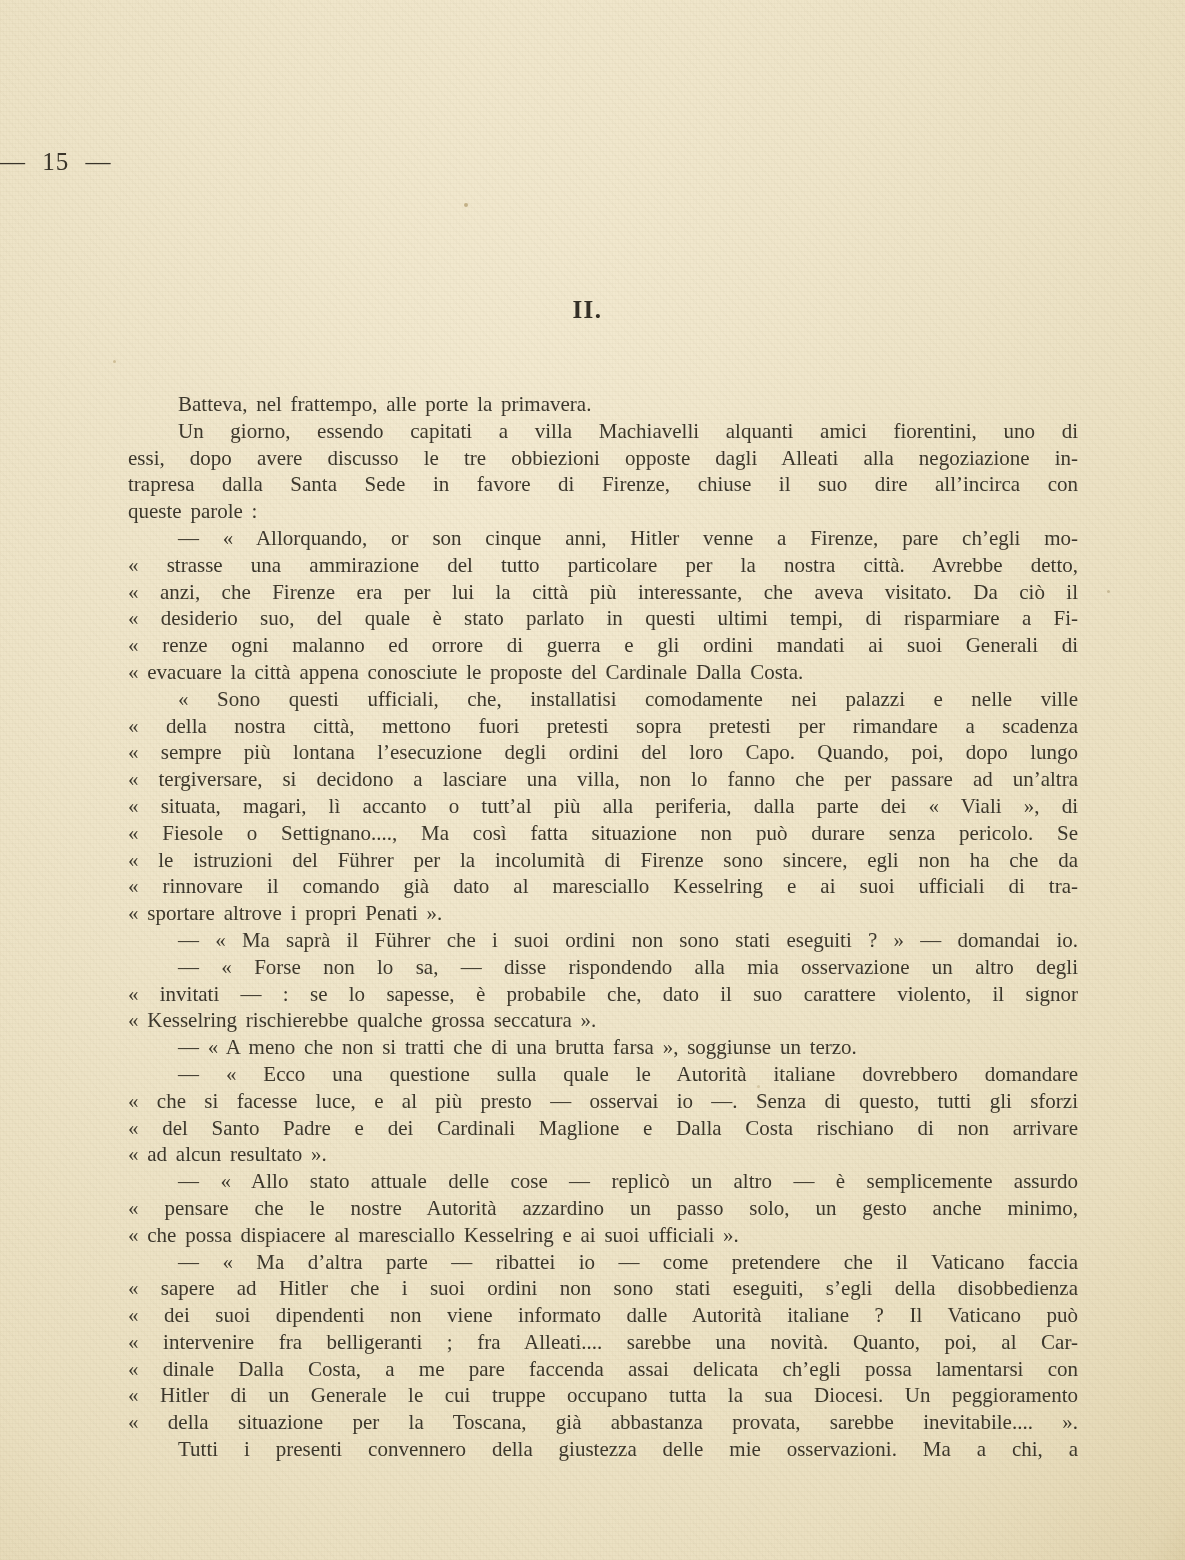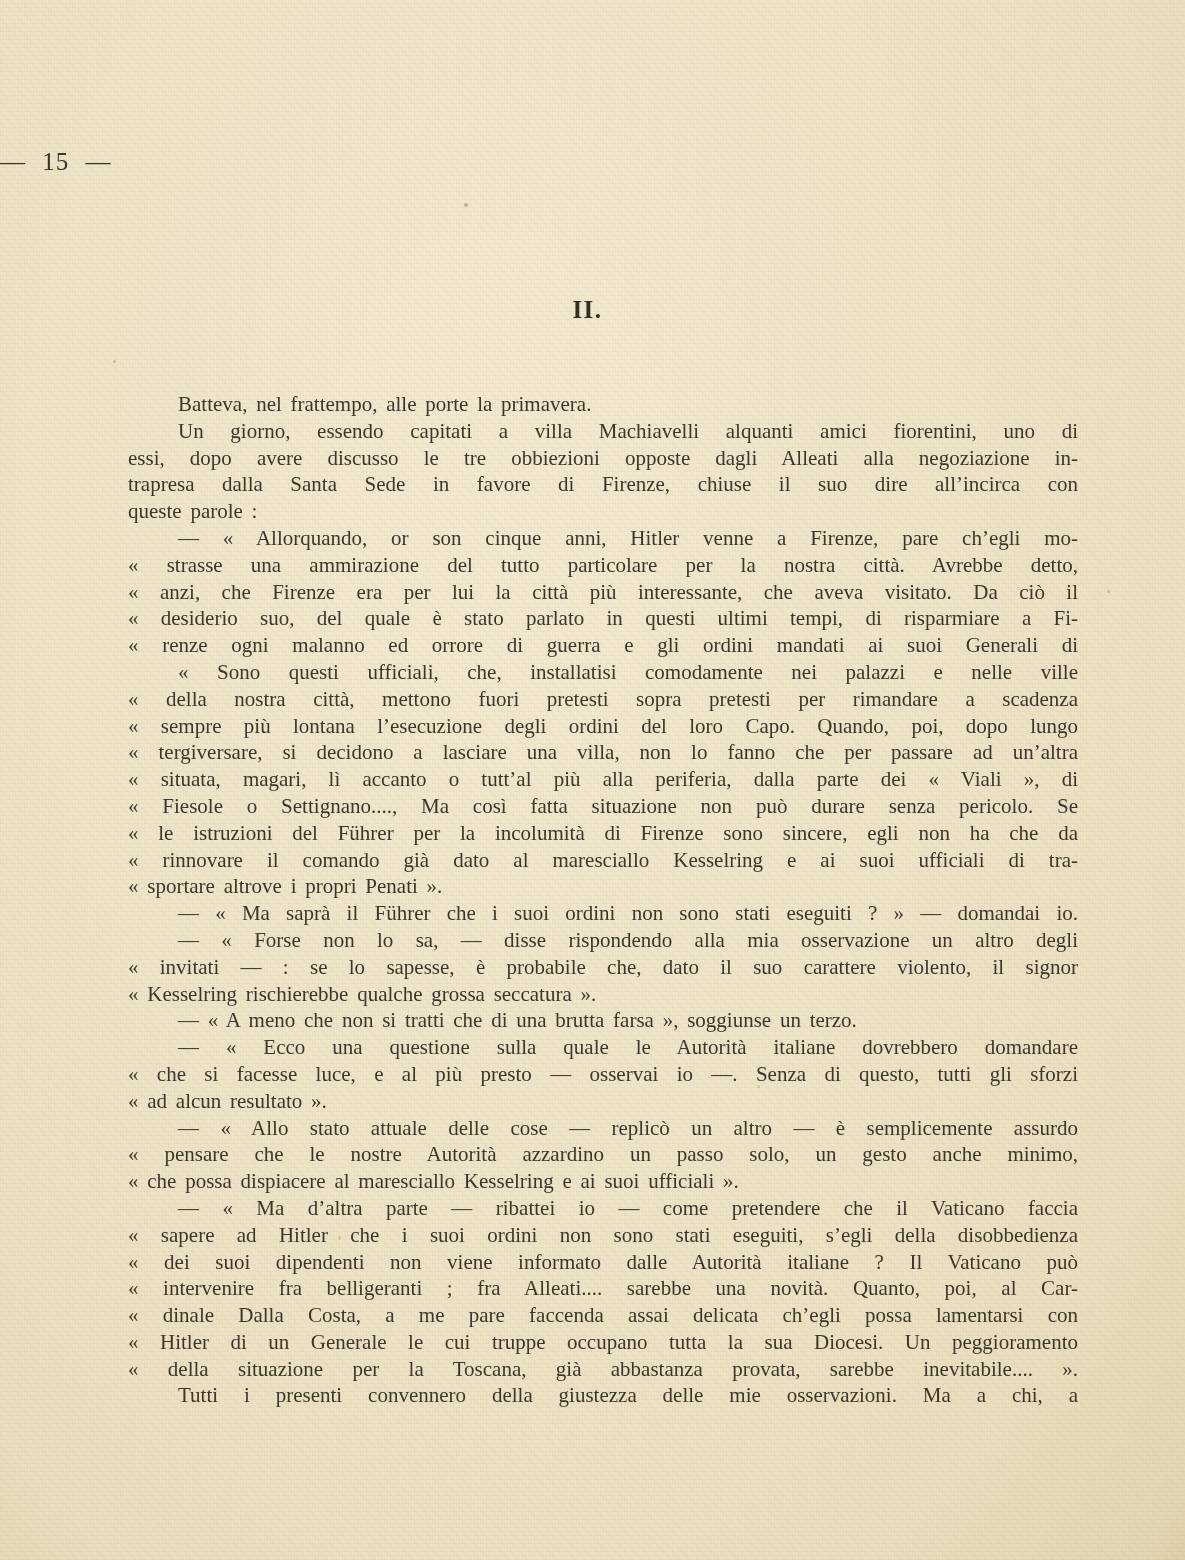--- a/index.html
+++ b/index.html
@@ -93,36 +93,38 @@
       <div class="line indent short">Batteva, nel frattempo, alle porte la primavera.</div>
       <div class="line indent full">Un giorno, essendo capitati a villa Machiavelli alquanti amici fiorentini, uno di</div>
       <div class="line full">essi, dopo avere discusso le tre obbiezioni opposte dagli Alleati alla negoziazione in-</div>
       <div class="line full">trapresa dalla Santa Sede in favore di Firenze, chiuse il suo dire all’incirca con</div>
       <div class="line short">queste parole :</div>
       <div class="line indent full">— « Allorquando, or son cinque anni, Hitler venne a Firenze, pare ch’egli mo-</div>
       <div class="line full">« strasse una ammirazione del tutto particolare per la nostra città. Avrebbe detto,</div>
       <div class="line full">« anzi, che Firenze era per lui la città più interessante, che aveva visitato. Da ciò il</div>
       <div class="line full">« desiderio suo, del quale è stato parlato in questi ultimi tempi, di risparmiare a Fi-</div>
       <div class="line full">« renze ogni malanno ed orrore di guerra e gli ordini mandati ai suoi Generali di</div>
+      <div class="line short">« evacuare la città appena conosciute le proposte del Cardinale Dalla Costa.</div>
       <div class="line indent full">« Sono questi ufficiali, che, installatisi comodamente nei palazzi e nelle ville</div>
       <div class="line full">« della nostra città, mettono fuori pretesti sopra pretesti per rimandare a scadenza</div>
       <div class="line full">« sempre più lontana l’esecuzione degli ordini del loro Capo. Quando, poi, dopo lungo</div>
       <div class="line full">« tergiversare, si decidono a lasciare una villa, non lo fanno che per passare ad un’altra</div>
       <div class="line full">« situata, magari, lì accanto o tutt’al più alla periferia, dalla parte dei « Viali », di</div>
       <div class="line full">« Fiesole o Settignano...., Ma così fatta situazione non può durare senza pericolo. Se</div>
       <div class="line full">« le istruzioni del Führer per la incolumità di Firenze sono sincere, egli non ha che da</div>
       <div class="line full">« rinnovare il comando già dato al maresciallo Kesselring e ai suoi ufficiali di tra-</div>
       <div class="line short">« sportare altrove i propri Penati ».</div>
       <div class="line indent full">— « Ma saprà il Führer che i suoi ordini non sono stati eseguiti ? » — domandai io.</div>
       <div class="line indent full">— « Forse non lo sa, — disse rispondendo alla mia osservazione un altro degli</div>
       <div class="line full">« invitati — : se lo sapesse, è probabile che, dato il suo carattere violento, il signor</div>
       <div class="line short">« Kesselring rischierebbe qualche grossa seccatura ».</div>
       <div class="line indent short">— « A meno che non si tratti che di una brutta farsa », soggiunse un terzo.</div>
       <div class="line indent full">— « Ecco una questione sulla quale le Autorità italiane dovrebbero domandare</div>
       <div class="line full">« che si facesse luce, e al più presto — osservai io —. Senza di questo, tutti gli sforzi</div>
+      <div class="line full">« del Santo Padre e dei Cardinali Maglione e Dalla Costa rischiano di non arrivare</div>
       <div class="line short">« ad alcun resultato ».</div>
       <div class="line indent full">— « Allo stato attuale delle cose — replicò un altro — è semplicemente assurdo</div>
       <div class="line full">« pensare che le nostre Autorità azzardino un passo solo, un gesto anche minimo,</div>
       <div class="line short">« che possa dispiacere al maresciallo Kesselring e ai suoi ufficiali ».</div>
       <div class="line indent full">— « Ma d’altra parte — ribattei io — come pretendere che il Vaticano faccia</div>
       <div class="line full">« sapere ad Hitler che i suoi ordini non sono stati eseguiti, s’egli della disobbedienza</div>
       <div class="line full">« dei suoi dipendenti non viene informato dalle Autorità italiane ? Il Vaticano può</div>
       <div class="line full">« intervenire fra belligeranti ; fra Alleati.... sarebbe una novità. Quanto, poi, al Car-</div>
       <div class="line full">« dinale Dalla Costa, a me pare faccenda assai delicata ch’egli possa lamentarsi con</div>
       <div class="line full">« Hitler di un Generale le cui truppe occupano tutta la sua Diocesi. Un peggioramento</div>

